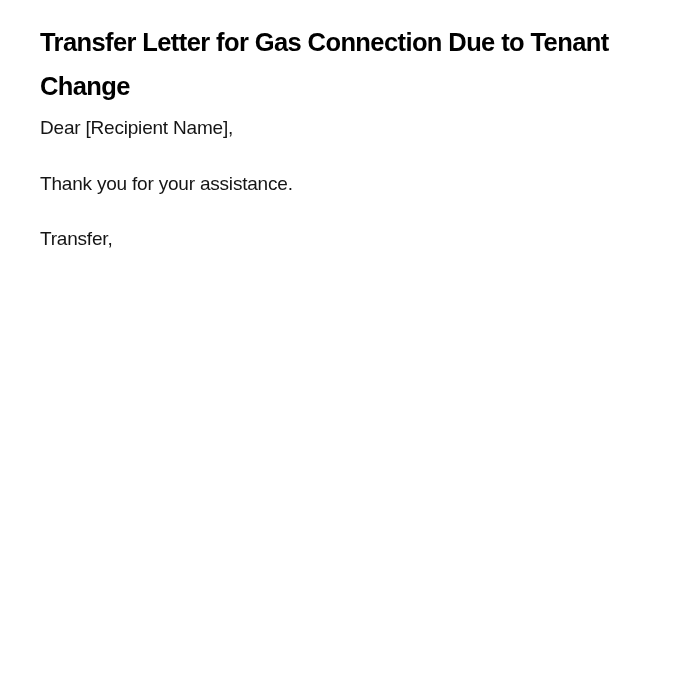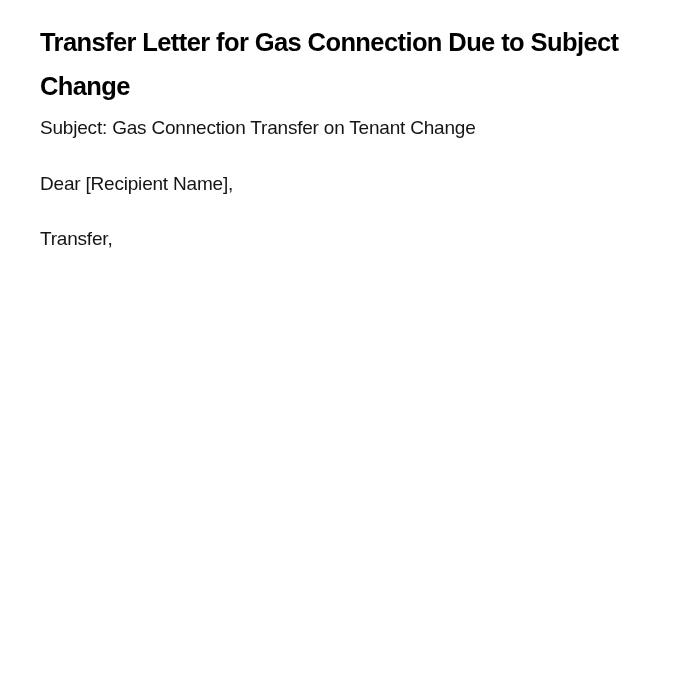--- a/index.html
+++ b/index.html
@@ -35,17 +35,17 @@
       line-height: 35.5px;
       margin: 0 0 20px 0;
       letter-spacing: -0.2px;
       color: #151515;
     }
   </style>
 </head>
 <body>
 
 <div class="page">
-  <h1 class="title">Transfer Letter for Gas Connection Due to Subject Change</h1>
-  <p class="para">Subject: Gas Connection Transfer on Tenant Change</p>
+  <h1 class="title">Transfer Letter for Gas Connection Due to Tenant Change</h1>
   <p class="para">Dear [Recipient Name],</p>
+  <p class="para">Thank you for your assistance.</p>
   <p class="para">Transfer,</p>
 </div>
 
 </body></html>

